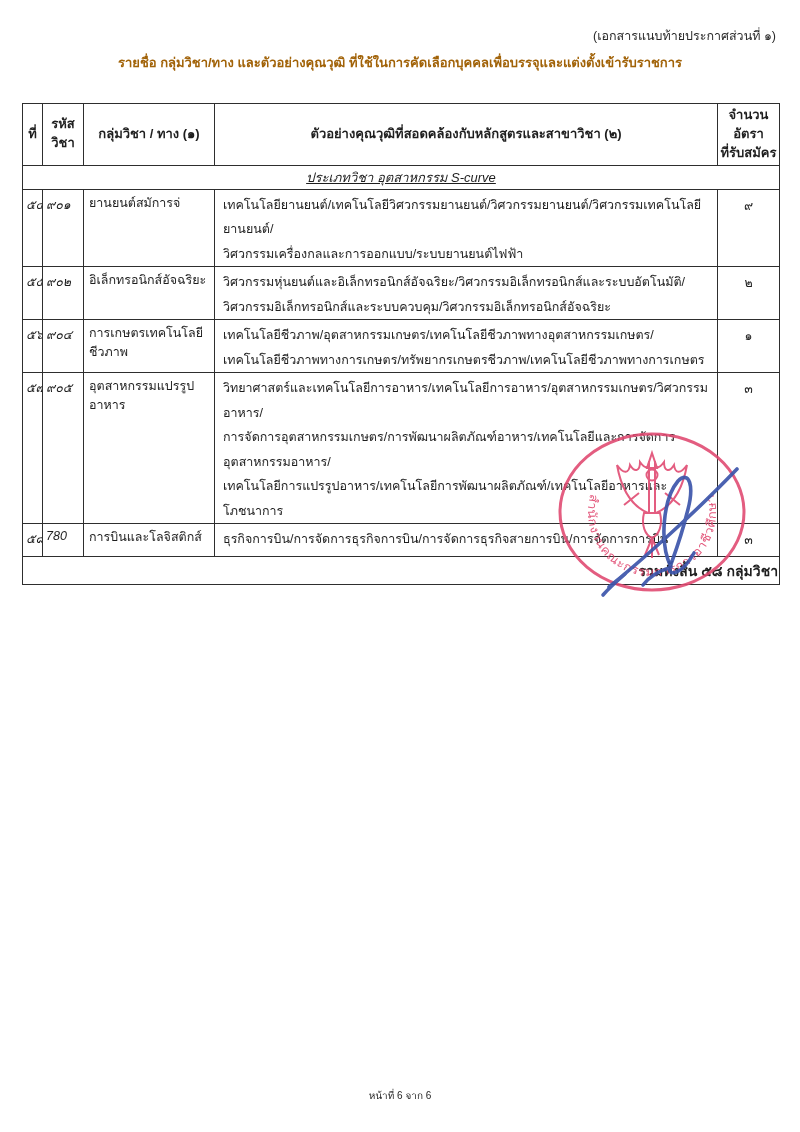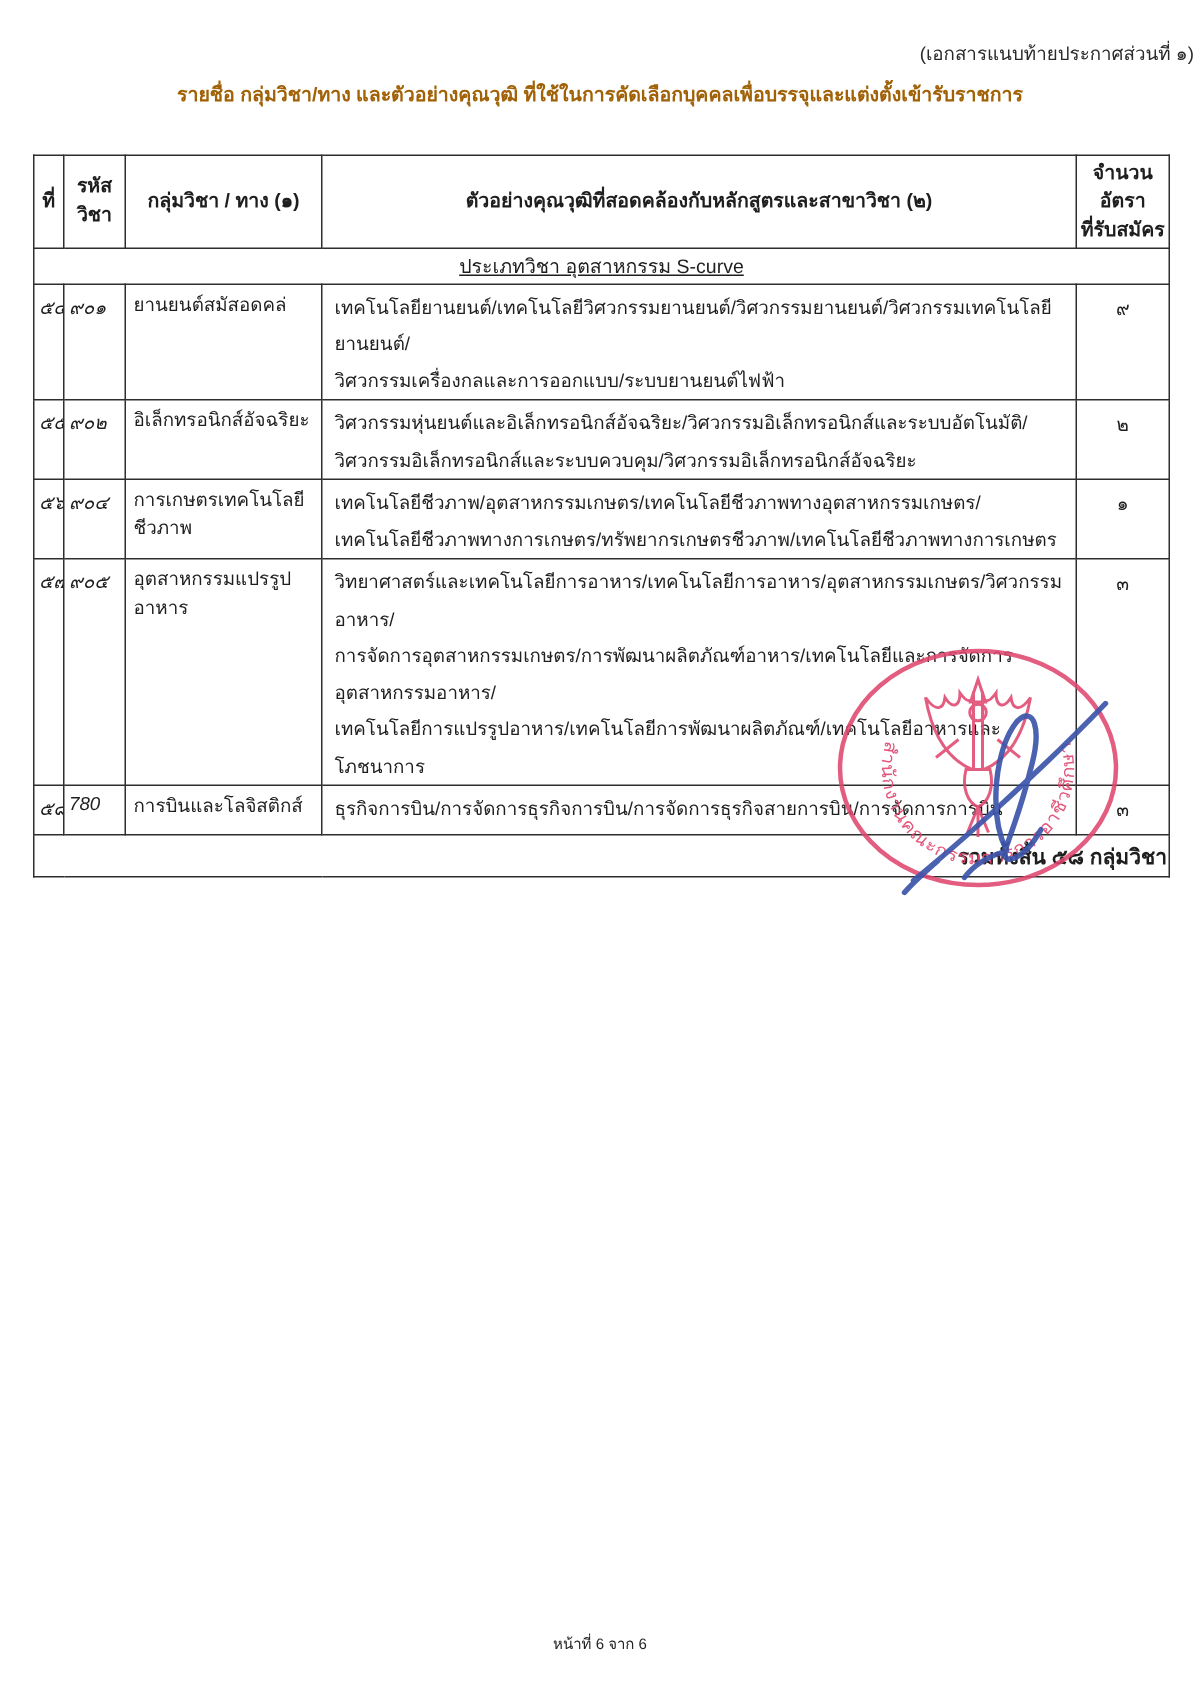--- a/index.html
+++ b/index.html
@@ -10,38 +10,38 @@
     font-family: "Liberation Sans", "DejaVu Sans", sans-serif;
     color: #1e1e1e;
   }
   .page {
     position: relative;
     width: 800px; height: 1132px;
     background: #ffffff;
     overflow: hidden;
   }
   .annotation {
-    position: absolute; top: 26px; right: 4px;
+    position: absolute; top: 26px; right: 24px;
     font-size: 12.5px; color: #2a2a2a;
   }
   .title { position: absolute; left: 0; width: 100%; text-align: center; color: #a16207; }
   .t1 { top: 52px; font-size: 13px; font-weight: 600; }
   .t2 { top: 78px; font-size: 13px; font-weight: 700; }
   table.doc {
     position: absolute; left: 22px; top: 103px;
     width: 757px; border-collapse: collapse; table-layout: fixed;
   }
   table.doc td, table.doc th {
     border: 1px solid #2e2e2e;
     font-size: 12.5px; font-weight: normal;
     vertical-align: top; overflow: hidden;
   }
   tr.head th { vertical-align: middle; text-align: center; font-weight: 700; font-size: 13px; line-height: 1.45; padding: 2px; }
   tr.head { height: 50px; }
-  tr.section { height: 22px; }
+  tr.section { height: 22px; font-style: italic; }
   tr.section td { text-align: center; vertical-align: middle; font-size: 13px; padding: 1px; }
   tr.section .u { text-decoration: underline; }
   td.c { text-align: left; padding: 5px 1px 1px 3px; font-style: italic; }
   td.grp { padding: 4px 3px 1px 5px; line-height: 1.55; }
   td.qual { padding: 3px 6px 0 8px; line-height: 24.5px; }
   td.num { text-align: center; padding: 6px 1px 1px 1px; }
   tr.r0 { height: 63px; }
   tr.r1 { height: 48px; }
   tr.r2 { height: 49px; }
   tr.r3 { height: 75px; margin-top: 47px; }
@@ -85,21 +85,21 @@
         <div>ที่รับสมัคร</div>
       </th>
     </tr>
     <tr class="section">
       <td colspan="5"><span class="u">ประเภทวิชา อุตสาหกรรม S-curve</span></td>
     </tr>
 
     <tr class="r0">
       <td class="c">๕๔</td>
       <td class="c">๙๐๑</td>
-      <td class="grp">ยานยนต์สมัสอดคล่</td>
+      <td class="grp">ยานยนต์สมัการจ่</td>
       <td class="qual">
         <div>เทคโนโลยียานยนต์/เทคโนโลยีวิศวกรรมยานยนต์/วิศวกรรมยานยนต์/วิศวกรรมเทคโนโลยียานยนต์/</div>
         <div>วิศวกรรมเครื่องกลและการออกแบบ/ระบบยานยนต์ไฟฟ้า</div>
       </td>
       <td class="num">๙</td>
     </tr>
 
     <tr class="r1">
       <td class="c">๕๕</td>
       <td class="c">๙๐๒</td>

